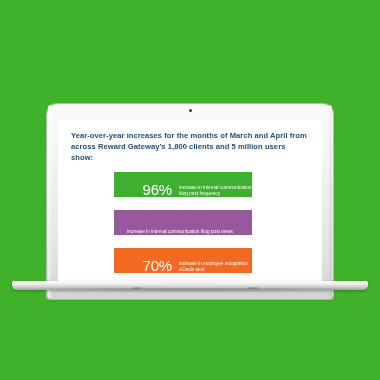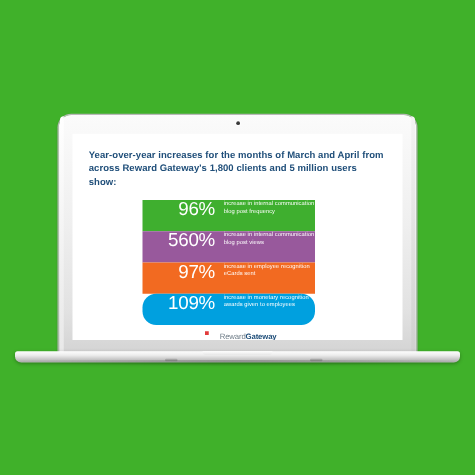--- a/index.html
+++ b/index.html
@@ -27,21 +27,21 @@
     left: 0;
     top: 0;
     width: 380px;
     height: 380px;
   }
 
   
   #lid {
     position: absolute;
     left: 47px;
-    top: 92px;
+    top: 104px;
     width: 286px;
     height: 195px;
     border-radius: 10px 10px 3px 3px;
     background: linear-gradient(180deg,#fbfbfb 0%, #efefef 45%, #e2e2e2 80%, #d2d2d2 100%);
     box-shadow: 0 0 0 1px #b8b8b8, 0 1px 2px rgba(0,0,0,.25);
   }
   #lid:before {
     
     content:"";
     position:absolute;
@@ -131,23 +131,23 @@
   }
 
   #bars {
     margin: 9px 0 0 0;
     padding-left: 56px;
     padding-right: 70px;
   }
 
   .bar {
     display: flex;
-    align-items: flex-start;
+    align-items: flex-end;
     height: 25px;
-    margin-bottom: 0;
+    margin-bottom: 13px;
     padding-left: 6px;
     box-sizing: border-box;
   }
   .bar .pct {
     color: #ffffff;
     font-size: 15px;
     font-weight: normal;
     line-height: 1;
     letter-spacing: -.2px;
     width: 52px;
@@ -208,26 +208,25 @@
         <div id="headline" style="color: rgb(31, 78, 121);">Year-over-year increases for the months of March and April from across Reward Gateway's 1,800 clients and 5 million users show:</div>
 
         <div id="bars">
 
           <div class="bar" style="background: rgb(63, 175, 47);">
             <span class="pct">96%</span>
             <span class="desc">increase in internal communication blog post frequency</span>
           </div>
 
           <div class="bar" style="background: rgb(152, 89, 156);">
-            <span class="pct">560%</span>
             <span class="desc">increase in internal communication blog post views</span>
           </div>
 
           <div class="bar" style="background: rgb(242, 106, 33);">
-            <span class="pct">97%</span>
+            <span class="pct">70%</span>
             <span class="desc">increase in employee recognition eCards sent</span>
           </div>
 
           <div class="bar" style="background: rgb(0, 160, 223); border-radius: 11px;">
             <span class="pct">109%</span>
             <span class="desc">increase in monetary recognition awards given to employees</span>
           </div>
 
         </div>
 

